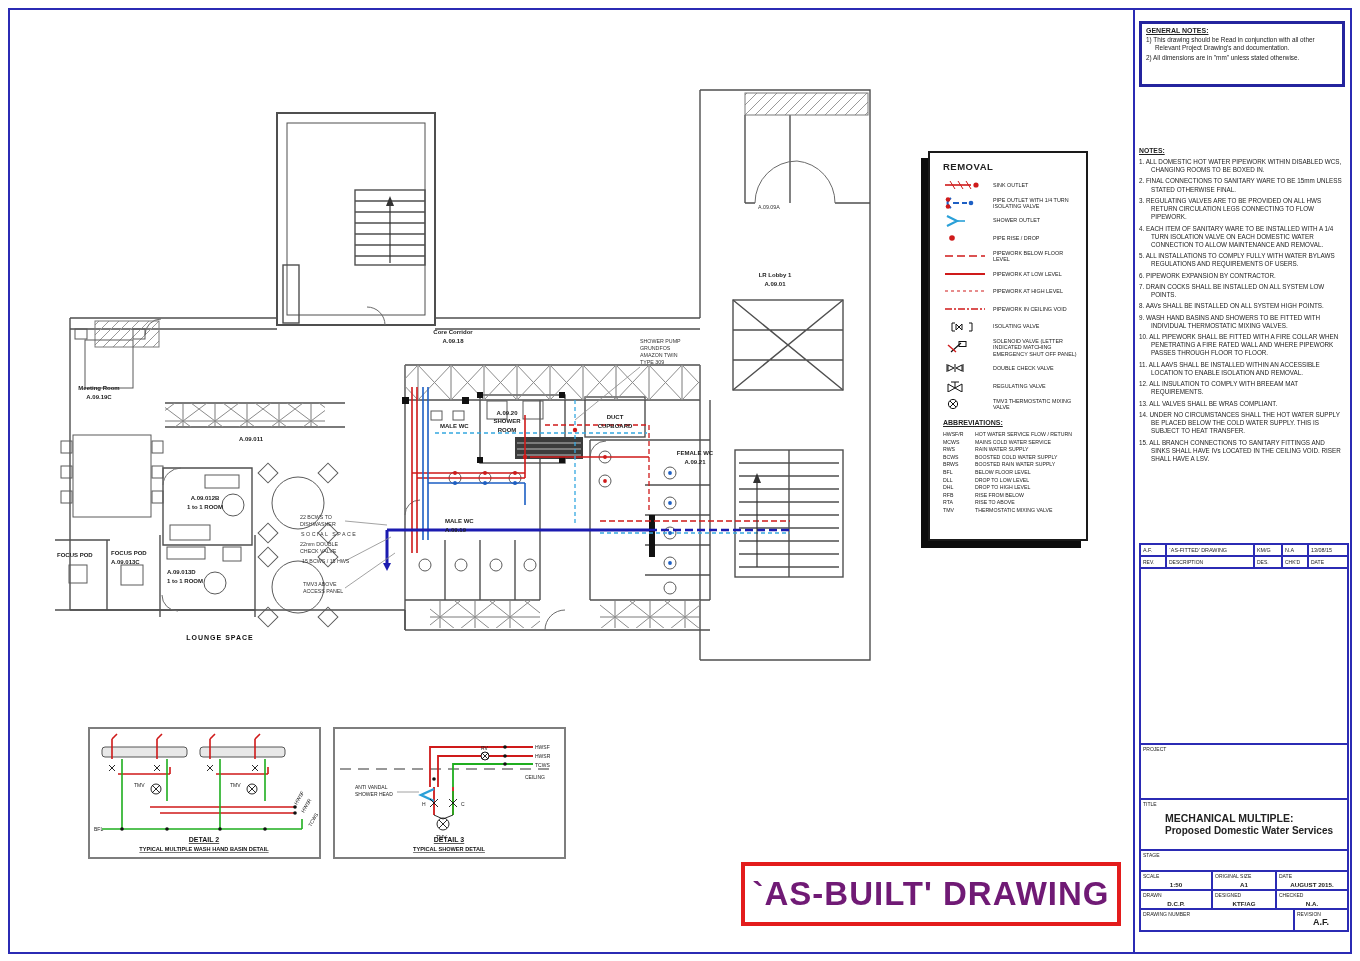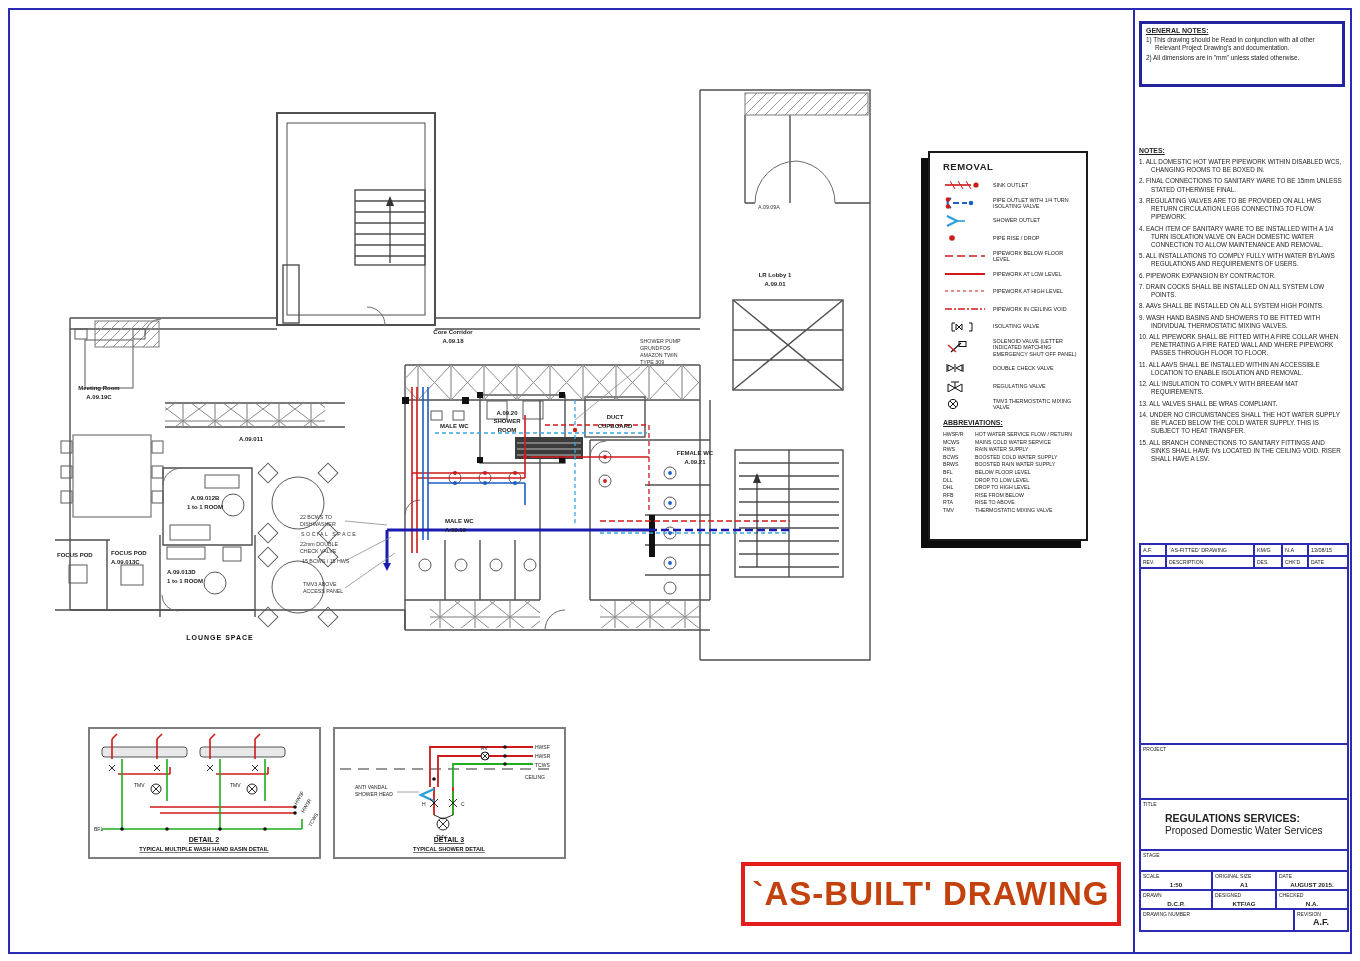--- a/index.html
+++ b/index.html
@@ -35,30 +35,30 @@
   
   .tb{position:absolute;left:1139px;top:545px;width:210px;box-sizing:border-box;}
   .tbbox{border:2px solid #2b2bb4;background:#fff;box-sizing:border-box;margin-top:-2px;position:relative;}
   .revgrid{display:grid;grid-template-columns:26px 1fr 28px 26px 38px;}
   .revgrid div{border-right:2px solid #2b2bb4;border-bottom:2px solid #2b2bb4;font-size:5.4px;padding:2px 2px;white-space:nowrap;overflow:hidden;}
   .revgrid div:nth-child(5n){border-right:none;}
   .revgrid div:nth-child(n+6){border-bottom:none;font-size:5px;color:#222;}
   .celllab{position:absolute;left:2px;top:1px;font-size:5px;color:#222;}
   .tbtitle{height:53px;}
   .tbtitle .l1{font-size:10.5px;font-weight:bold;margin:12px 0 0 24px;}
-  .tbtitle .l2{font-size:10px;font-weight:normal;margin:1px 0 0 24px;}
+  .tbtitle .l2{font-size:10px;font-weight:bold;margin:1px 0 0 24px;}
   .row3{display:flex;}
   .row3 > div{position:relative;border-right:2px solid #2b2bb4;box-sizing:border-box;height:100%;}
   .row3 > div:last-child{border-right:none;}
   .cellval{font-size:6.2px;text-align:center;padding-top:9px;font-weight:bold;}
 
   
   .stamp{position:absolute;left:741px;top:862px;width:372px;height:56px;border:4px solid #e31c1c;
          display:flex;align-items:center;justify-content:center;}
-  .stamp span{color:#c2410c;font-size:33px;font-weight:bold;letter-spacing:1px;white-space:nowrap;}
+  .stamp span{color:#701a75;font-size:33px;font-weight:bold;letter-spacing:1px;white-space:nowrap;}
 
   
   .det{position:absolute;border:2px solid #7e7e7e;background:#fff;box-sizing:border-box;}
   .d2{left:88px;top:727px;width:233px;height:132px;}
   .d3{left:333px;top:727px;width:233px;height:132px;}
 
   svg text{font-family:"Liberation Sans",sans-serif;}
   .rl{font-size:7px;fill:#111;font-weight:bold;}
   .rs{font-size:6px;fill:#222;font-weight:bold;}
   .an{font-size:5.3px;fill:#333;}
@@ -573,21 +573,21 @@
       <div>CHK'D</div>
       <div>DATE</div>
     </div>
   </div>
   <div class="tbbox" style="height:178px;"></div>
   <div class="tbbox" style="height:57px;">
     <span class="celllab">PROJECT</span>
   </div>
   <div class="tbbox tbtitle">
     <span class="celllab">TITLE</span>
-    <div class="l1">REGULATIONS SERVICES:</div>
+    <div class="l1">MECHANICAL MULTIPLE:</div>
     <div class="l2">Proposed Domestic Water Services</div>
   </div>
   <div class="tbbox" style="height:23px;">
     <span class="celllab">STAGE</span>
   </div>
   <div class="tbbox" style="height:21px;">
     <div class="row3" style="height:100%;">
       <div style="width:72px;">
           <span class="celllab">SCALE</span>
           <div class="cellval">1:50</div>

